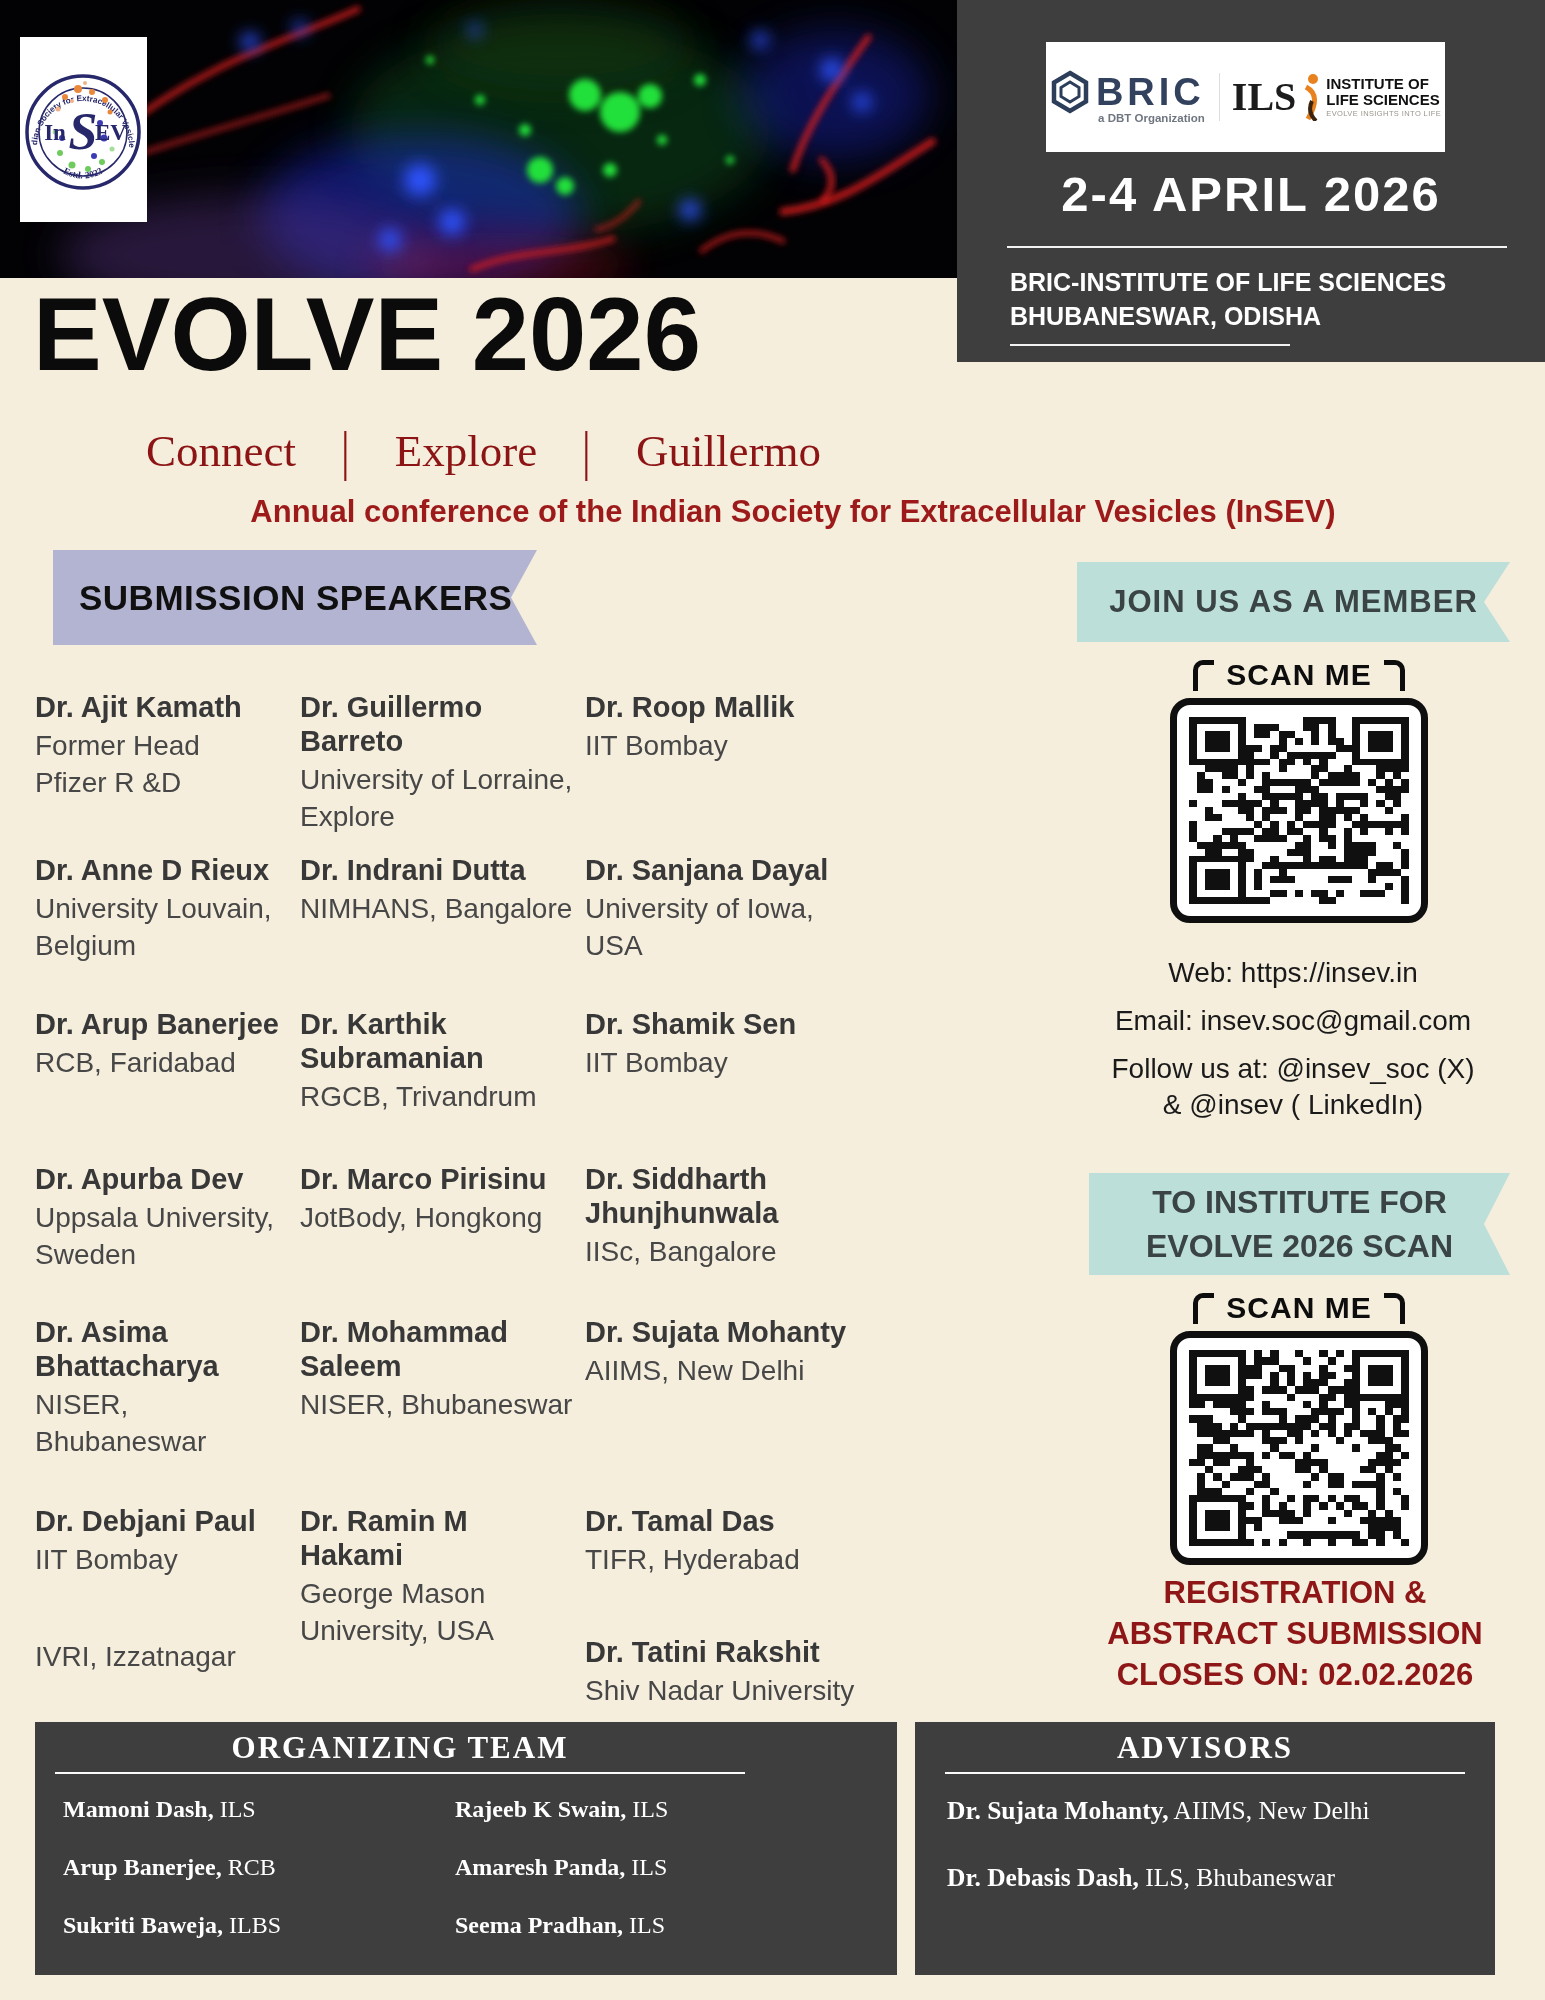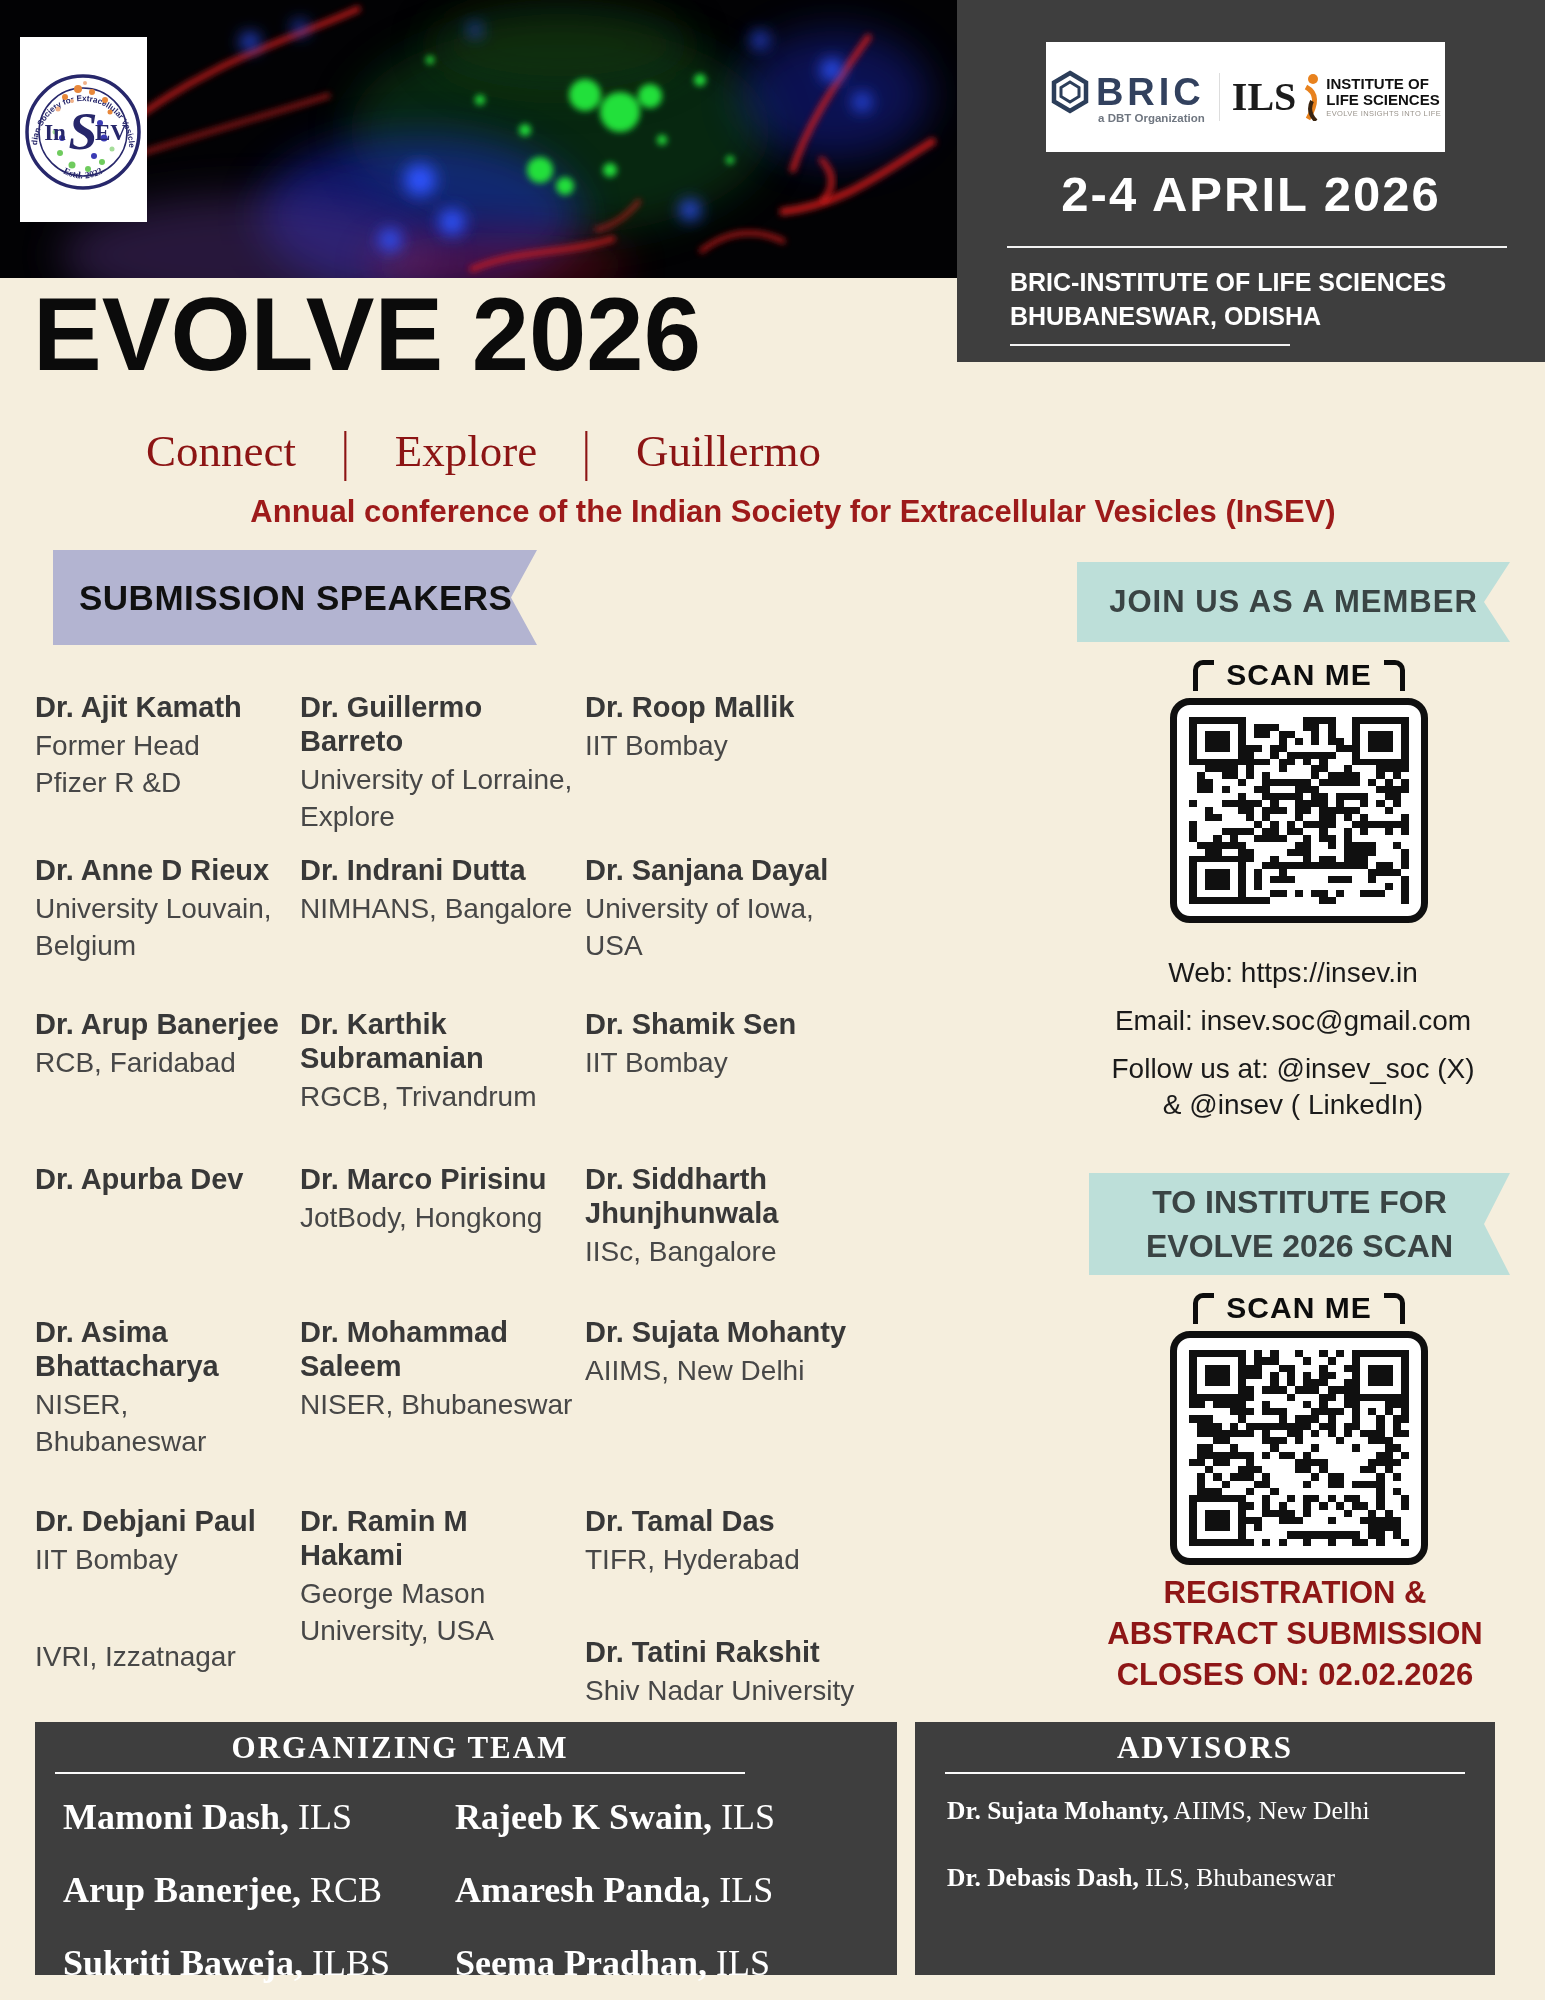--- a/index.html
+++ b/index.html
@@ -74,21 +74,21 @@
   
   .panel{background:#3e3e3e;color:#fff;font-family:Liberation Serif, serif;}
   .org-panel{left:35px;top:1722px;width:862px;height:253px;}
   .adv-panel{left:915px;top:1722px;width:580px;height:253px;}
   .panel-title{position:absolute;top:8px;font-size:31px;font-weight:700;letter-spacing:2px;text-align:center;}
   .org-title{left:0;width:730px;}
   .adv-title{left:0;width:100%;}
   .panel-hr{position:absolute;top:50px;height:2px;background:#fafafa;}
   .org-hr{left:20px;width:690px;}
   .adv-hr{left:30px;width:520px;}
-  .org-rows{position:absolute;left:28px;top:74px;display:grid;grid-template-columns:392px 1fr;row-gap:31px;font-size:36px;}
+  .org-rows{position:absolute;left:28px;top:74px;display:grid;grid-template-columns:392px 1fr;row-gap:31px;font-size:24px;}
   .adv-rows{position:absolute;left:32px;top:74px;display:flex;flex-direction:column;gap:37px;font-size:25.5px;}
   .member-row .b{font-weight:700;}
 </style>
 </head>
 <body>
 
 <div class="poster">
 
   <div class="abs micro">
     <svg viewBox="0 0 957 278" preserveAspectRatio="none">
@@ -246,20 +246,22 @@
         <div class="spk-name">Dr. Anne D Rieux</div>
         <div class="spk-affil">University Louvain,
 Belgium</div>
       </div>
       <div class="speaker">
         <div class="spk-name">Dr. Arup Banerjee</div>
         <div class="spk-affil">RCB, Faridabad</div>
       </div>
       <div class="speaker">
         <div class="spk-name">Dr. Apurba Dev</div>
+        <div class="spk-affil">Uppsala University,
+Sweden</div>
       </div>
       <div class="speaker">
         <div class="spk-name">Dr. Asima
 Bhattacharya</div>
         <div class="spk-affil">NISER,
 Bhubaneswar</div>
       </div>
       <div class="speaker">
         <div class="spk-name">Dr. Debjani Paul</div>
         <div class="spk-affil">IIT Bombay</div>

